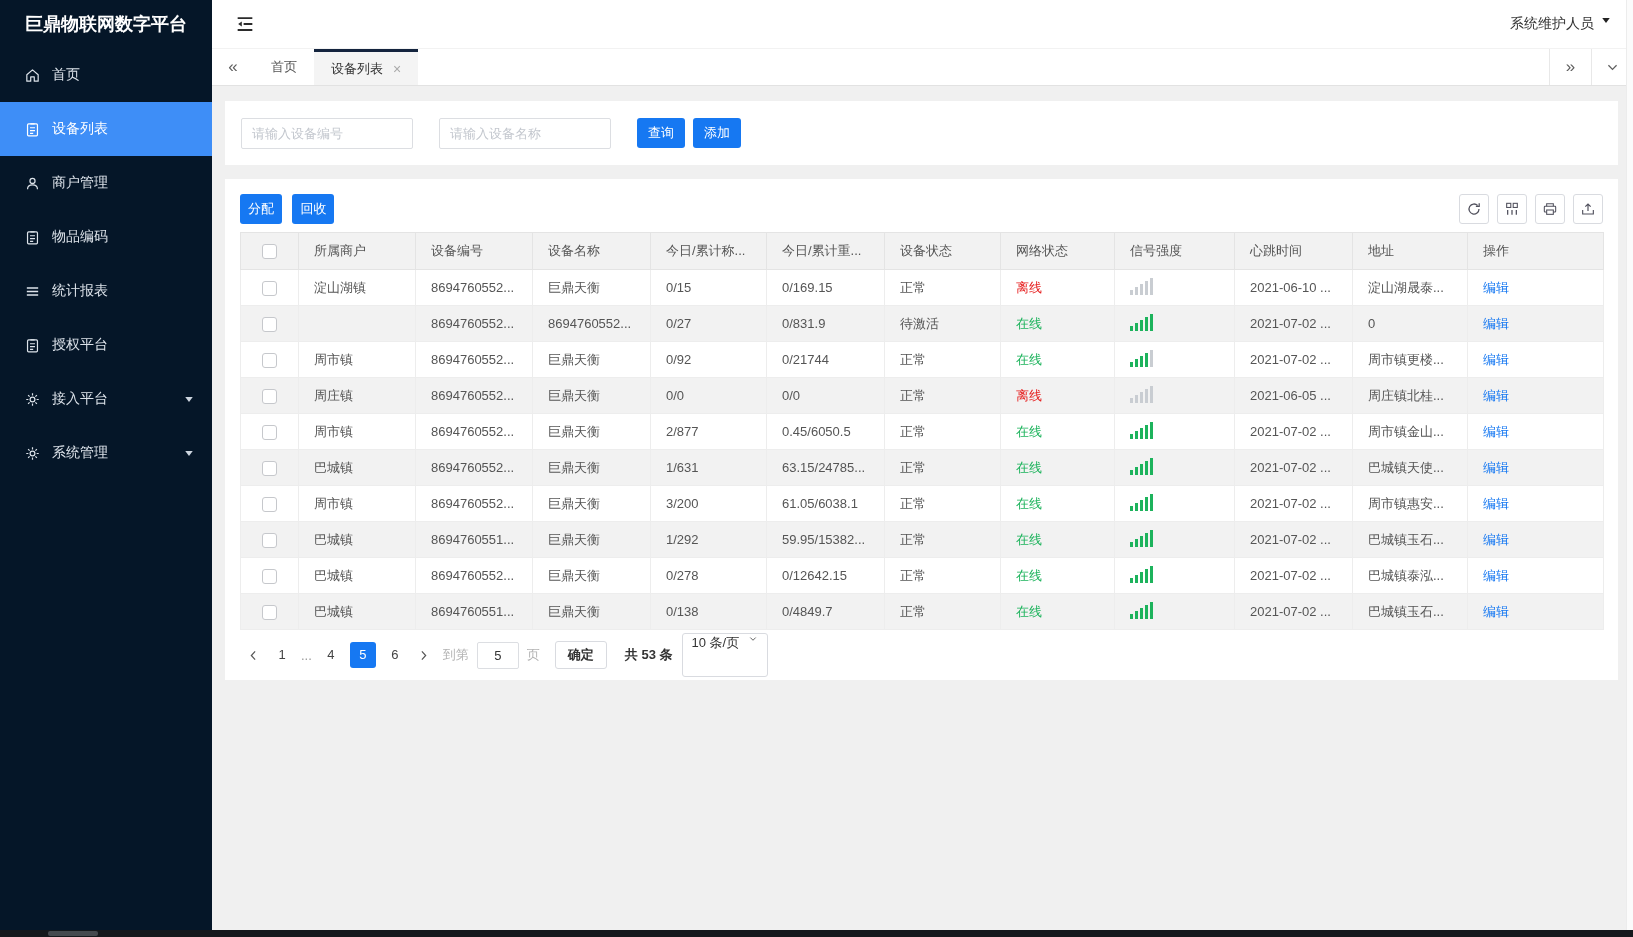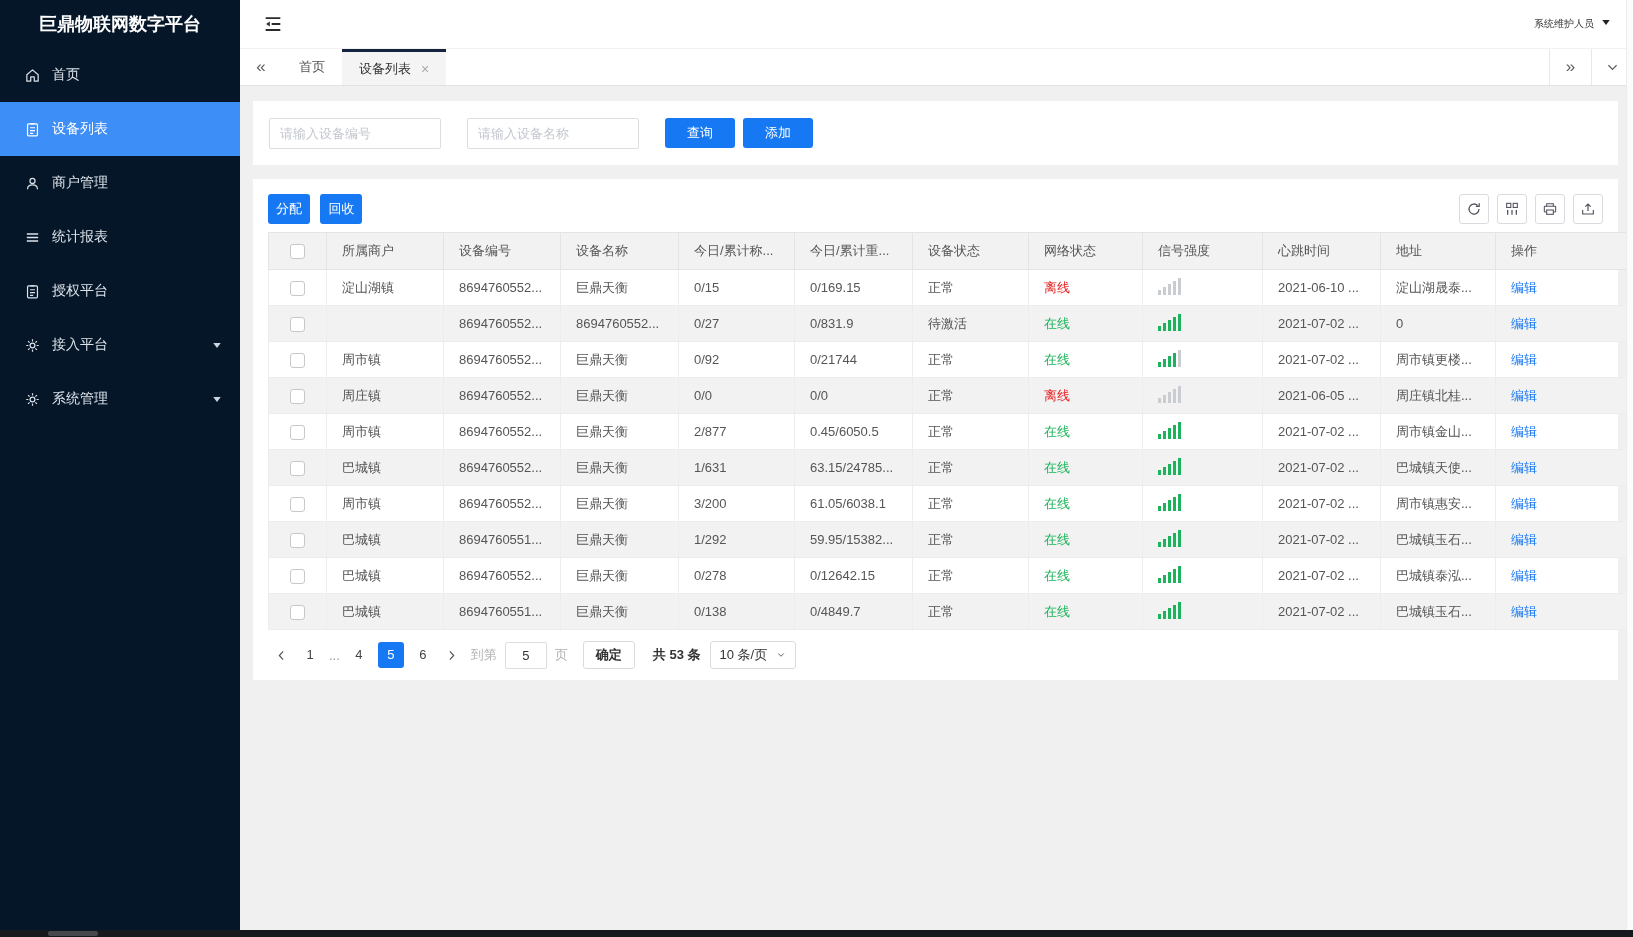--- a/index.html
+++ b/index.html
@@ -2,55 +2,55 @@
 <html><head>
 <meta charset="utf-8">
 <style>
   *{box-sizing:border-box;}
   html,body{margin:0;padding:0;}
   body{width:1633px;height:937px;overflow:hidden;background:#f0f0f0;
        font-family:"Liberation Sans","DejaVu Sans",sans-serif;position:relative;}
   .page{display:flex;width:100%;height:100%;}
 
   
-  .sidebar{width:240px;flex-shrink:0;background:#051628;color:#dde3ea;}
+  .sidebar{width:212px;flex-shrink:0;background:#051628;color:#dde3ea;}
   .logo{height:48px;line-height:48px;text-align:center;color:#fff;font-size:18px;font-weight:bold;white-space:nowrap;}
   .side-item{height:54px;display:flex;align-items:center;padding:0 18px 0 24px;font-size:14px;cursor:pointer;color:#dde3ea;}
   .side-item.active{background:#3e8ef7;color:#fff;}
   .side-ico{width:17px;height:17px;margin-right:11px;display:inline-flex;}
   .side-ico svg{width:17px;height:17px;}
   .side-caret{margin-left:auto;display:inline-flex;width:10px;height:10px;color:#cdd5df;}
   .side-caret svg{width:10px;height:10px;}
 
   
   .main{flex:1;display:flex;flex-direction:column;min-width:0;}
   .topbar{height:48px;background:#fff;display:flex;align-items:center;padding:0 22px;}
   .collapse-btn{width:22px;height:22px;color:#2b2b2b;cursor:pointer;display:inline-flex;}
   .collapse-btn svg{width:22px;height:22px;}
   .spacer{flex:1;}
-  .user{font-size:10px;color:#333;display:flex;align-items:flex-start;gap:7px;cursor:pointer;}
+  .user{font-size:14px;color:#333;display:flex;align-items:flex-start;gap:7px;cursor:pointer;}
   .user .u-caret{width:10px;height:10px;display:inline-flex;color:#222;}
   .user .u-caret svg{width:10px;height:10px;}
 
   .tabbar{height:38px;background:#fff;border-top:1px solid #f2f2f2;border-bottom:1px solid #e2e2e2;display:flex;align-items:stretch;}
   .tab-ctrl{width:42px;display:flex;align-items:center;justify-content:center;color:#5f5f5f;font-size:17px;cursor:pointer;}
   .tab-ctrl svg{width:15px;height:15px;}
   .tab-ctrl.bl{border-left:1px solid #e8e8e8;}
   .tab{display:flex;align-items:center;padding:0 17px;font-size:13px;color:#555;cursor:pointer;white-space:nowrap;}
   .tab.active{background:#f4f4f4;border-top:3px solid #14243e;color:#333;}
   .tab-x{margin-left:10px;color:#a9a9a9;font-size:14px;line-height:1;}
 
   
   .content{flex:1;padding:15px 15px 0 13px;overflow:hidden;}
   .card{background:#fff;}
   .search-card{height:64px;display:flex;align-items:center;padding:0 16px;margin-bottom:14px;}
   .search-card input{width:172px;height:31px;border:1px solid #dcdee2;border-radius:2px;padding:14px 10px;
       font-size:13px;color:#333;outline:none;margin-right:26px;font-family:inherit;}
   input::placeholder{color:#c3c7ce;}
-  .btn-blue{height:30px;padding:0 22px;background:#1678f2;color:#fff;border:none;border-radius:3px;
+  .btn-blue{height:30px;padding:0 11px;background:#1678f2;color:#fff;border:none;border-radius:3px;
       font-size:13px;cursor:pointer;font-family:inherit;white-space:nowrap;}
   .search-card .btn-blue{margin-right:8px;}
 
   .table-card{padding:15px 15px 0;}
   .table-toolbar{display:flex;justify-content:space-between;align-items:center;margin-bottom:8px;}
   .table-toolbar .left .btn-blue{margin-right:6px;padding:0 8px;}
   .icon-btn{width:30px;height:30px;border:1px solid #d9dbe0;border-radius:3px;background:#fff;
       display:inline-flex;align-items:center;justify-content:center;margin-left:8px;cursor:pointer;color:#52525e;}
   .icon-btn svg{width:16px;height:16px;}
 
@@ -76,21 +76,21 @@
   .pg-arrow svg{width:13px;height:13px;}
   .pg-num{min-width:26px;height:26px;line-height:26px;text-align:center;margin:0 3px;cursor:pointer;border-radius:3px;color:#444;padding:0 4px;}
   .pg-num.active{background:#1678f2;color:#fff;}
   .pg-ellipsis{color:#9a9a9a;margin:0 3px;}
   .pg-label{color:#b3b3b3;margin:0 6px;}
   .goto-input{width:42px;height:27px;border:1px solid #dcdee2;border-radius:2px;text-align:center;
       font-size:13px;color:#333;margin:0 2px;outline:none;font-family:inherit;}
   .confirm-btn{height:28px;padding:0 12px;background:#fff;border:1px solid #d9dbe0;border-radius:3px;
       font-size:13px;color:#333;font-weight:bold;margin:0 9px;cursor:pointer;font-family:inherit;}
   .total{color:#333;margin:0 9px;white-space:nowrap;font-weight:bold;}
-  .pagesize{height:28px;border:1px solid #d9dbe0;border-radius:3px;display:flex;align-items:center;
+  .pagesize{height:44px;border:1px solid #d9dbe0;border-radius:3px;display:flex;align-items:flex-start;
       padding:0 9px;gap:9px;color:#333;cursor:pointer;white-space:nowrap;}
   .pagesize svg{width:10px;height:10px;color:#444;}
 
   .vscrollbar{position:fixed;right:0;top:0;width:7px;height:937px;background:#fbfbfb;border-left:1px solid #ececec;}
   .hscrollbar{position:fixed;left:0;bottom:0;width:1633px;height:7px;background:#15181c;}
   .hscrollbar .thumb{position:absolute;left:48px;top:1px;width:50px;height:5px;background:#45494e;border-radius:2px;}
 </style>
 </head>
 <body>
 
@@ -117,20 +117,29 @@
           <span>设备列表</span>
         </div>
         <div class="side-item">
           <span class="side-ico">
             <svg viewBox="0 0 24 24">
               <circle cx="12" cy="8.3" r="3.6" fill="none" stroke="currentColor" stroke-width="1.7"></circle>
               <path d="M5 20c0-3.9 3.1-6 7-6s7 2.1 7 6" fill="none" stroke="currentColor" stroke-width="1.7"></path>
             </svg>
           </span>
           <span>商户管理</span>
+        </div>
+        <div class="side-item">
+          <span class="side-ico">
+            <svg viewBox="0 0 24 24">
+              <rect x="5" y="4" width="14" height="17" rx="1.5" fill="none" stroke="currentColor" stroke-width="1.7"></rect>
+              <path d="M9 4h6M8.5 9.5h7M8.5 13.5h7M8.5 17.5h4.5" stroke="currentColor" stroke-width="1.7" fill="none"></path>
+            </svg>
+          </span>
+          <span>物品编码</span>
         </div>
         <div class="side-item">
           <span class="side-ico">
             <svg viewBox="0 0 24 24">
               <path d="M4 7h16M4 12h16M4 17h16" stroke="currentColor" stroke-width="1.9" fill="none"></path>
             </svg>
           </span>
           <span>统计报表</span>
         </div>
         <div class="side-item">

